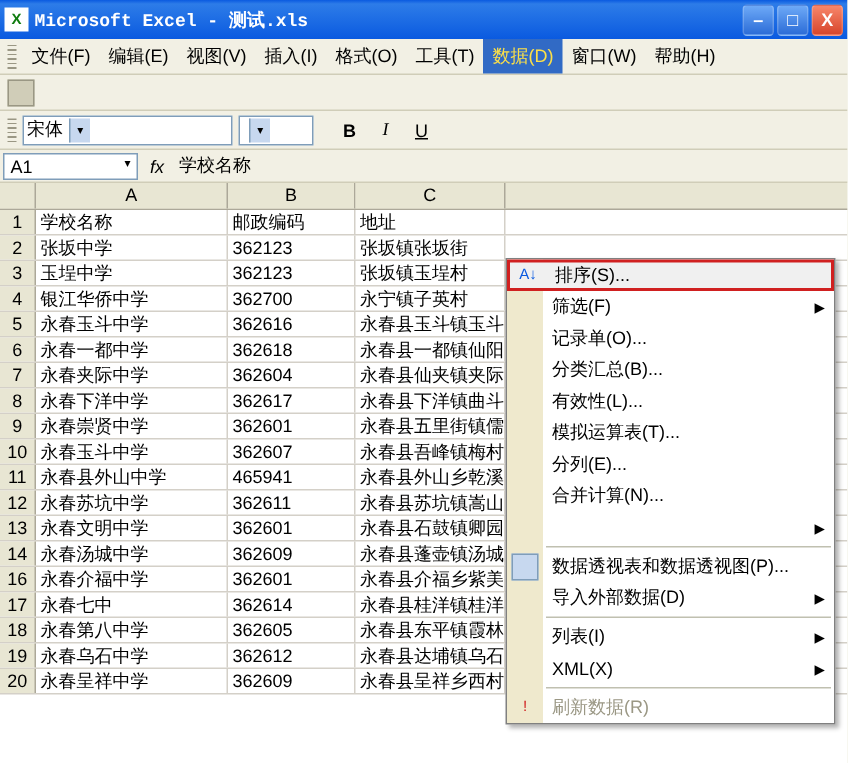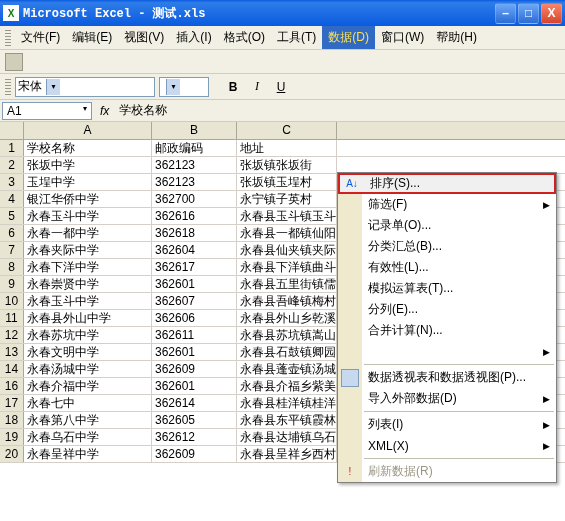--- a/index.html
+++ b/index.html
@@ -174,21 +174,21 @@
       </div>
       <div class="row">
         <div class="rowhdr">10</div>
         <div class="cell colA">永春玉斗中学</div>
         <div class="cell colB">362607</div>
         <div class="cell colC">永春县吾峰镇梅村</div>
       </div>
       <div class="row">
         <div class="rowhdr">11</div>
         <div class="cell colA">永春县外山中学</div>
-        <div class="cell colB">362606</div>
+        <div class="cell colB">465941</div>
         <div class="cell colC">永春县外山乡乾溪村</div>
       </div>
       <div class="row">
         <div class="rowhdr">12</div>
         <div class="cell colA">永春苏坑中学</div>
         <div class="cell colB">362611</div>
         <div class="cell colC">永春县苏坑镇嵩山村</div>
       </div>
       <div class="row">
         <div class="rowhdr">13</div>

